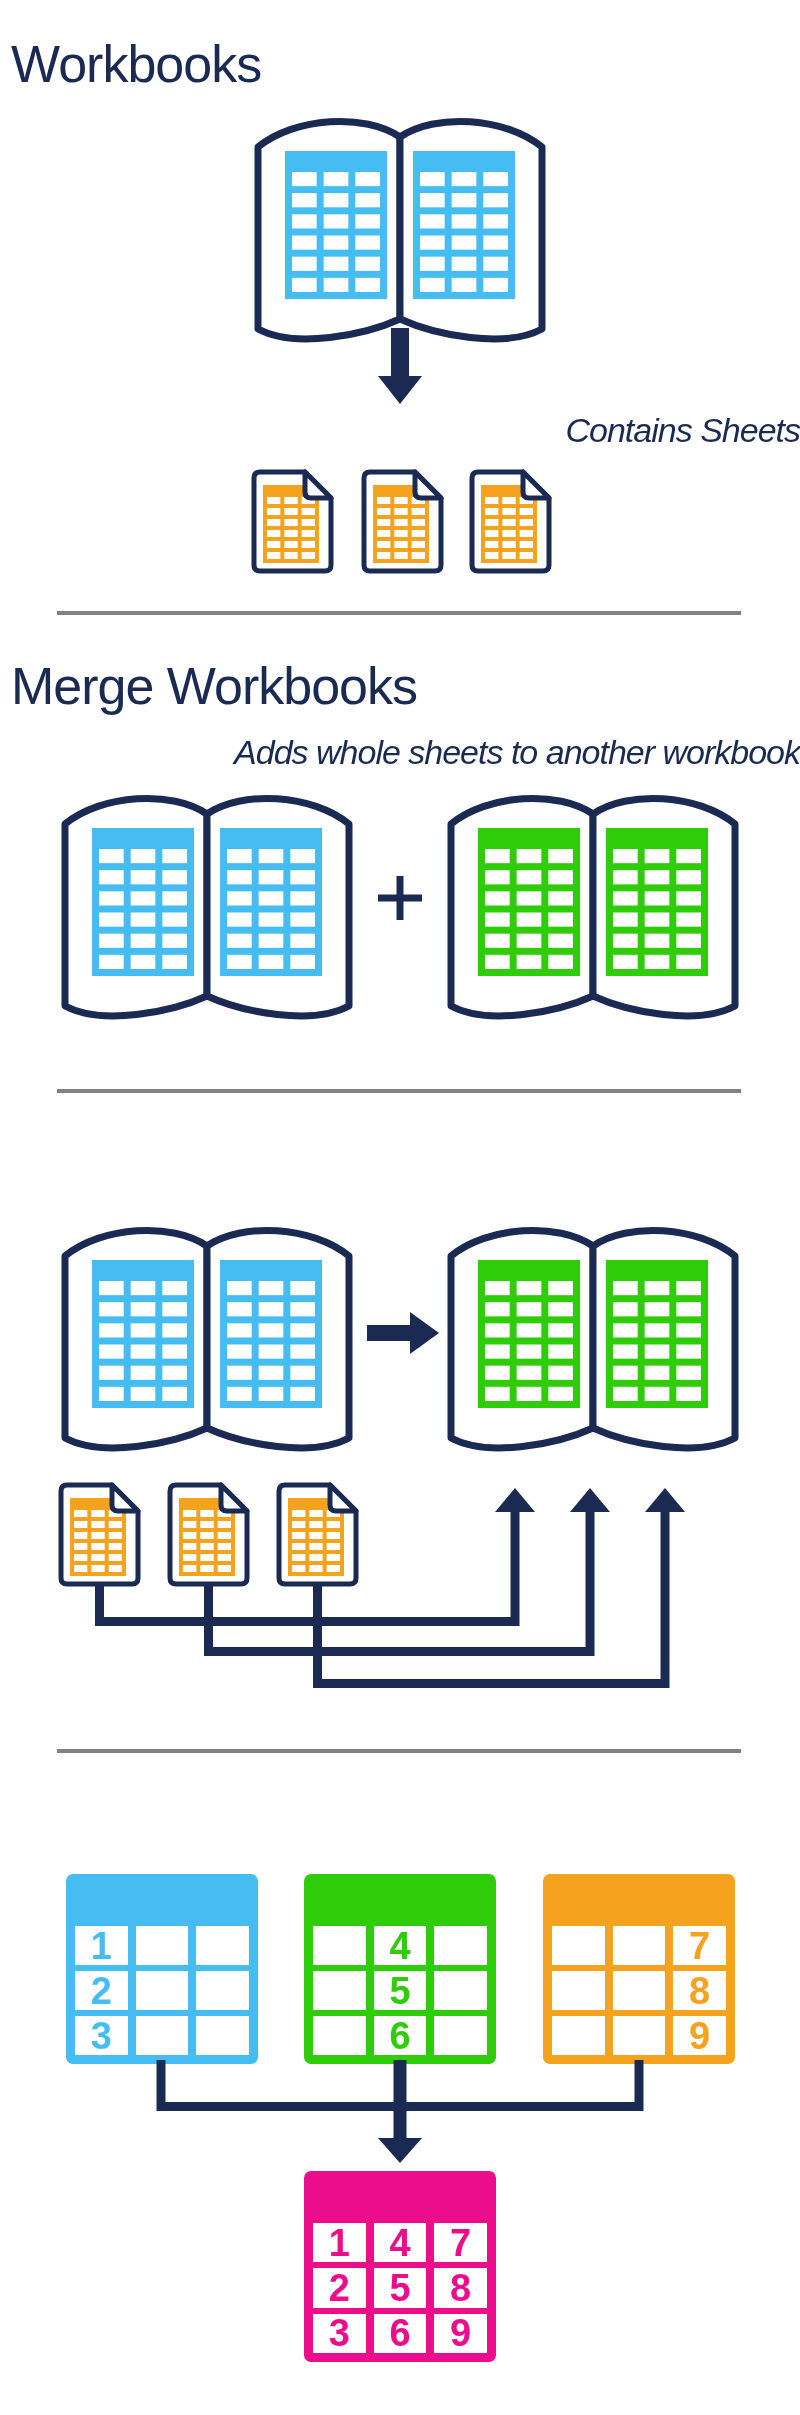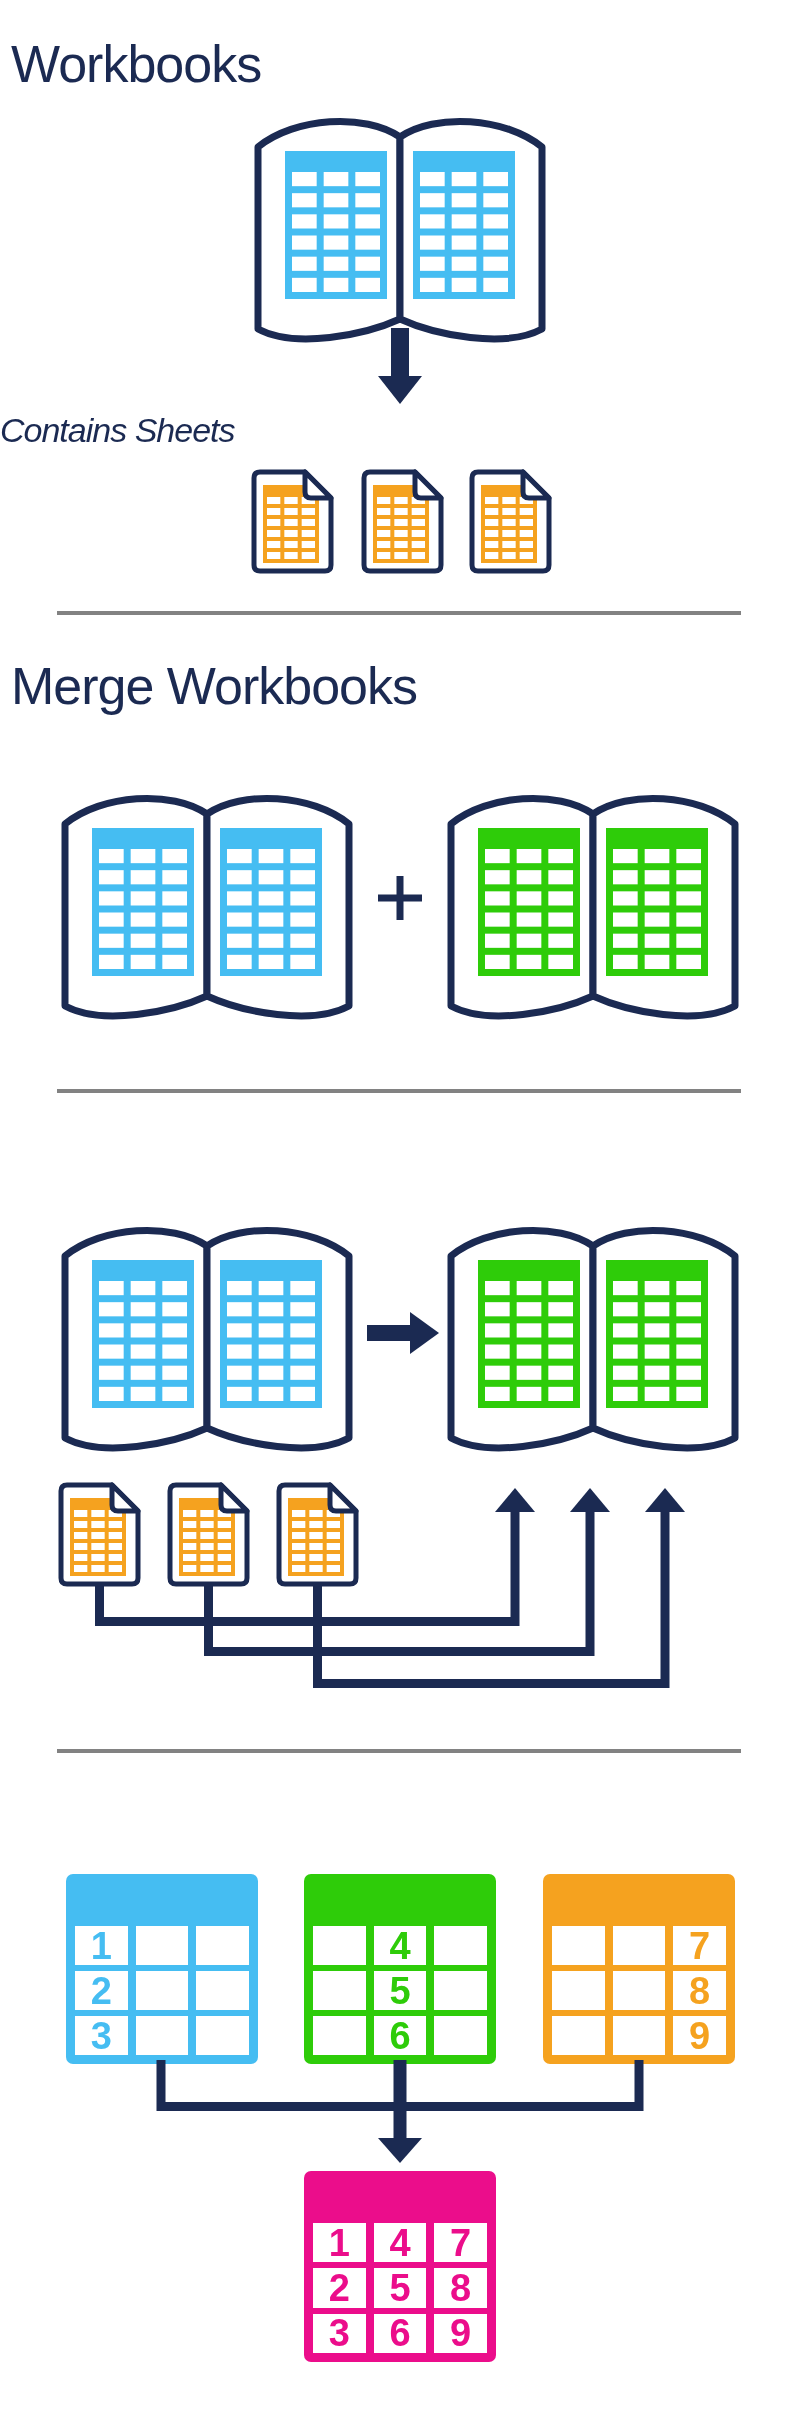--- a/index.html
+++ b/index.html
@@ -6,21 +6,21 @@
   .stage{
     position:relative;width:800px;height:2415px;margin:0 auto;background:#fff;
     font-family:"Liberation Sans", sans-serif;overflow:hidden;
   }
   .title{
     position:absolute;left:11px;width:800px;text-align:left;
     font-size:52px;font-weight:300;letter-spacing:-1px;
     color:var(--navy);line-height:1.1;
   }
   .subtitle{
-    position:absolute;left:0;width:800px;text-align:left;
+    position:absolute;left:0;width:800px;text-align:right;
     font-size:34px;font-style:italic;font-weight:300;letter-spacing:-1px;
     color:var(--navy);line-height:1.1;
   }
   .divider{
     position:absolute;left:57px;width:684px;height:4px;background:var(--divider);
   }
   .icon-svg{position:absolute;display:block;}
   .overlay{position:absolute;left:0;top:0;pointer-events:none;}
   .overlay .nv-fill{fill:var(--navy);}
   .overlay .nv-line{stroke:var(--navy);stroke-width:9;fill:none;}
@@ -156,20 +156,21 @@
       <rect x="51.67" y="73.00" width="13.33" height="7.00" fill="#fff"></rect>
       <rect x="17.00" y="84.00" width="13.33" height="7.00" fill="#fff"></rect>
       <rect x="34.33" y="84.00" width="13.33" height="7.00" fill="#fff"></rect>
       <rect x="51.67" y="84.00" width="13.33" height="7.00" fill="#fff"></rect>
       <path d="M55 4 V24 Q55 30 61 30 H81 Z" fill="#fff" stroke="#1b2a52" stroke-width="5" stroke-linejoin="round"></path>
     </svg>
 
   <div class="divider" style="top:611px"></div>
 
   <div class="title" style="top:658px">Merge Workbooks</div>
+  <div class="subtitle" style="top:734px">Adds whole sheets to another workbook</div>
 
   <svg class="icon-svg" style="left:57px;top:780px" width="300" height="245" viewBox="0 0 300 245">
       <path d="M8 44 C45 14 115 10 150 34 L150 216 C115 232 45 246 8 226 Z" fill="#fff" stroke="#1b2a52" stroke-width="7" stroke-linejoin="round"></path>
       <path d="M292 44 C255 14 185 10 150 34 L150 216 C185 232 255 246 292 226 Z" fill="#fff" stroke="#1b2a52" stroke-width="7" stroke-linejoin="round"></path>
       <rect x="35" y="48" width="102" height="148" fill="#45bdf2"></rect>
       <rect x="42.00" y="69.00" width="24.67" height="14.17" fill="#fff"></rect>
       <rect x="73.67" y="69.00" width="24.67" height="14.17" fill="#fff"></rect>
       <rect x="105.33" y="69.00" width="24.67" height="14.17" fill="#fff"></rect>
       <rect x="42.00" y="90.17" width="24.67" height="14.17" fill="#fff"></rect>
       <rect x="73.67" y="90.17" width="24.67" height="14.17" fill="#fff"></rect>

